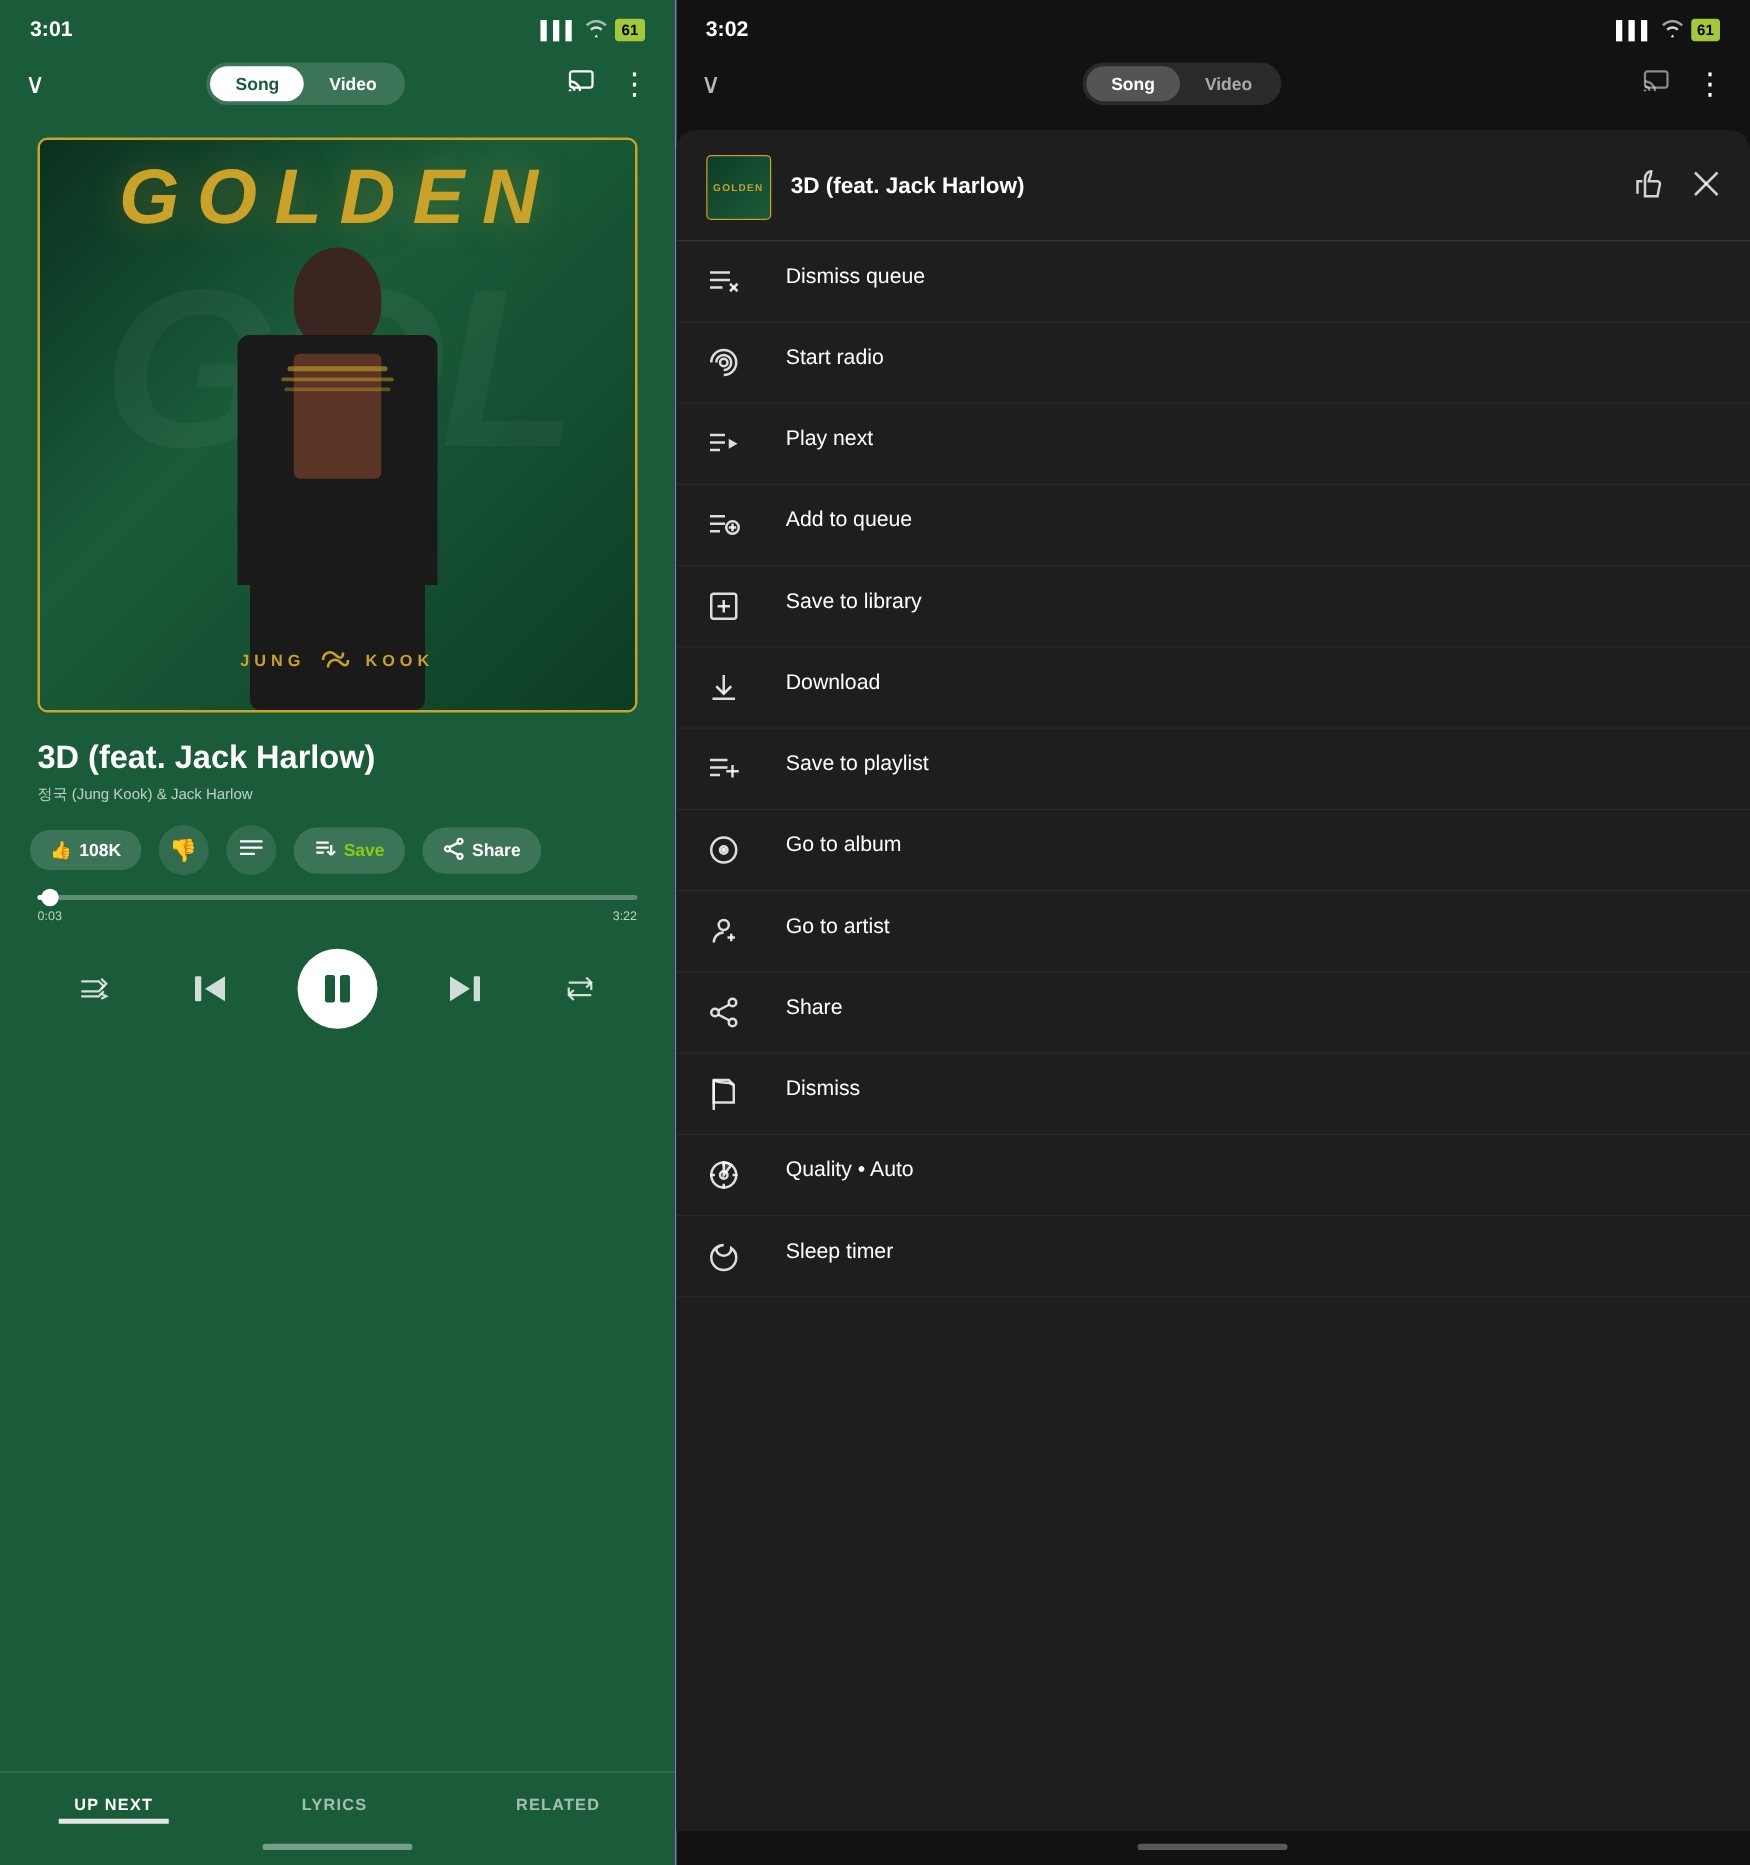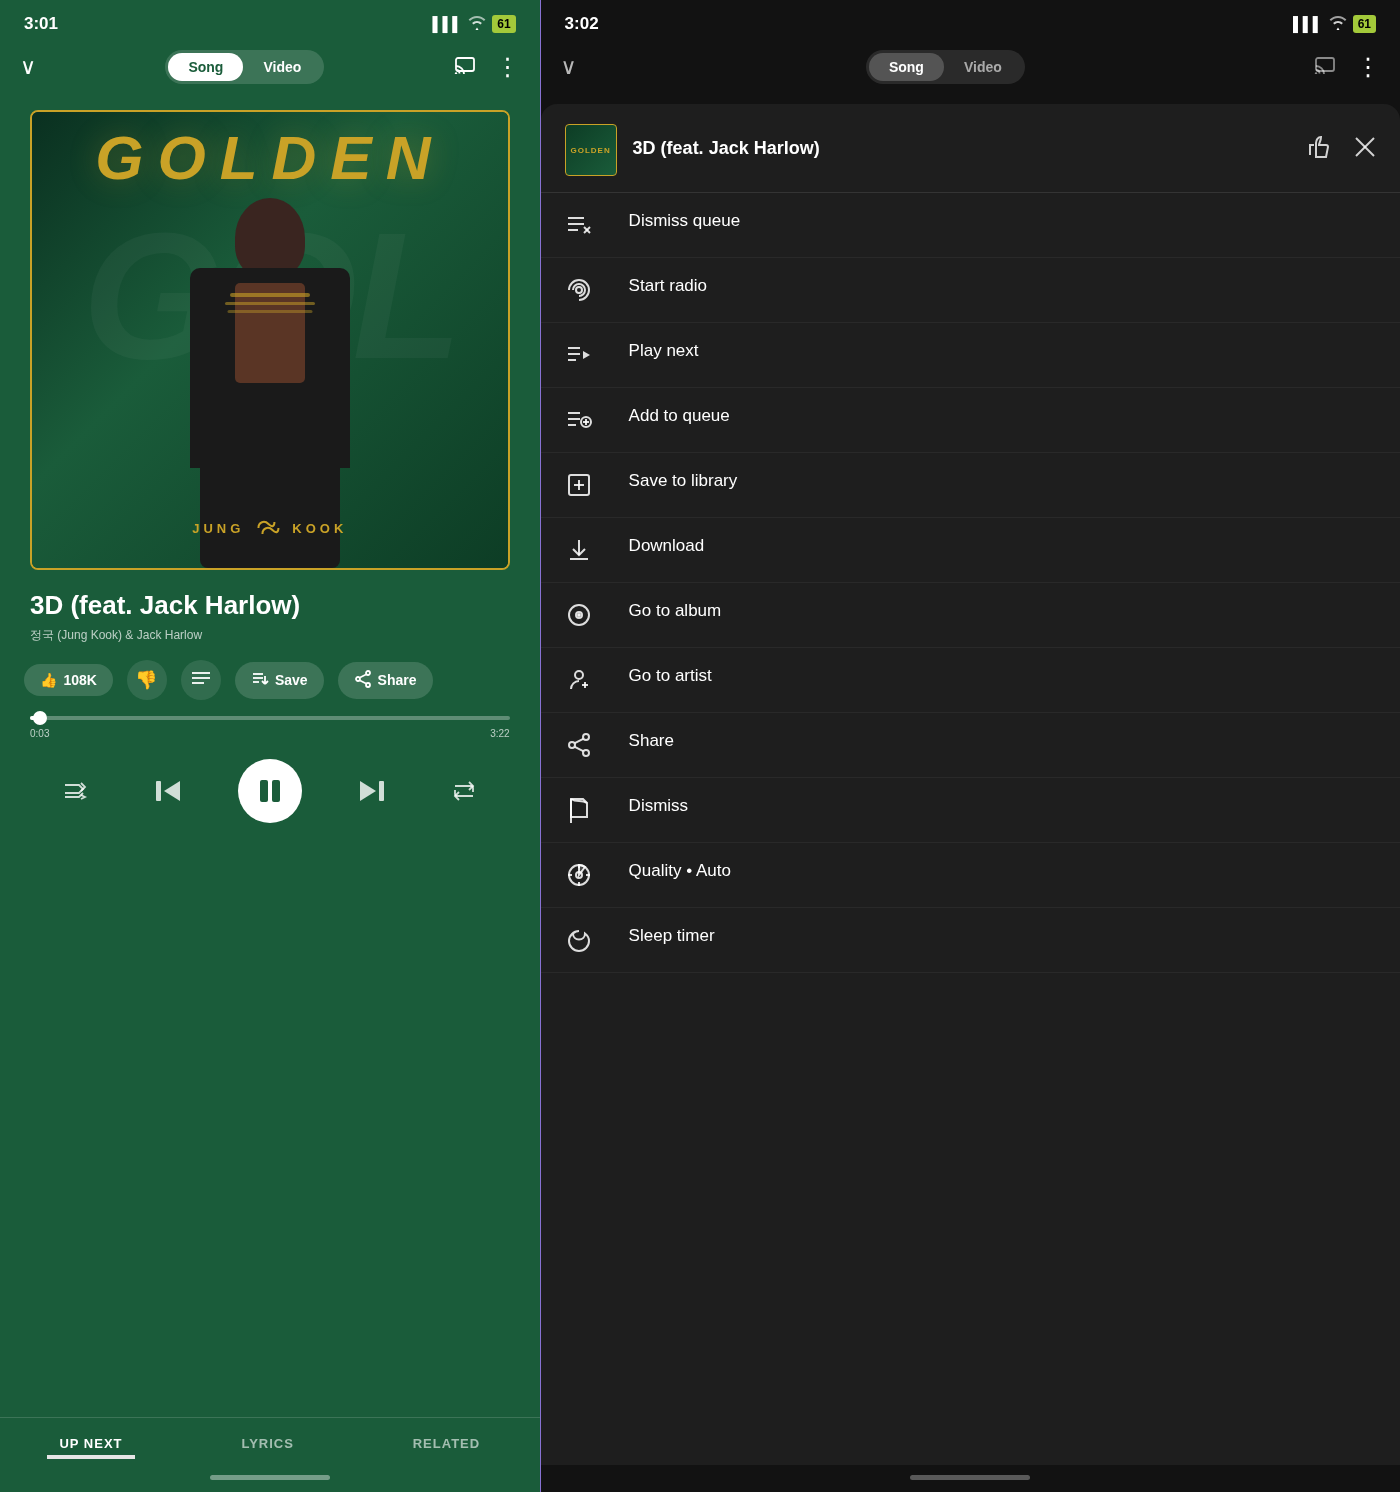--- a/index.html
+++ b/index.html
@@ -170,21 +170,21 @@
     }
 
     .save-btn {
       display: flex;
       align-items: center;
       gap: 6px;
       background: rgba(255,255,255,0.15);
       border: none;
       border-radius: 20px;
       padding: 8px 16px;
-      color: #ffffff;
+      color: #84cc16;
       font-size: 14px;
       font-weight: 600;
       cursor: pointer;
     }
 
     .share-btn {
       display: flex;
       align-items: center;
       gap: 6px;
       background: rgba(255,255,255,0.15);
@@ -750,20 +750,32 @@
         <span class="menu-item-icon">
           <svg width="26" height="26" viewBox="0 0 26 26" fill="none" stroke="rgba(255,255,255,0.85)" stroke-width="2">
             <line x1="13" y1="3" x2="13" y2="18"></line>
             <polyline points="7,12 13,18 19,12"></polyline>
             <line x1="4" y1="22" x2="22" y2="22"></line>
           </svg>
         </span>
         <span class="menu-item-label">Download</span>
       </div>
 
+      <div class="menu-item">
+        <span class="menu-item-icon">
+          <svg width="26" height="22" viewBox="0 0 26 22" fill="none" stroke="rgba(255,255,255,0.85)" stroke-width="2">
+            <line x1="2" y1="4" x2="16" y2="4"></line>
+            <line x1="2" y1="10" x2="16" y2="10"></line>
+            <line x1="2" y1="16" x2="10" y2="16"></line>
+            <line x1="20" y1="8" x2="20" y2="18"></line>
+            <line x1="15" y1="13" x2="25" y2="13"></line>
+          </svg>
+        </span>
+        <span class="menu-item-label">Save to playlist</span>
+      </div>
 
       <div class="menu-item">
         <span class="menu-item-icon">
           <svg width="26" height="26" viewBox="0 0 26 26" fill="none" stroke="rgba(255,255,255,0.85)" stroke-width="2">
             <circle cx="13" cy="13" r="10"></circle>
             <circle cx="13" cy="13" r="3"></circle>
             <circle cx="13" cy="13" r="1" fill="rgba(255,255,255,0.85)"></circle>
           </svg>
         </span>
         <span class="menu-item-label">Go to album</span>

